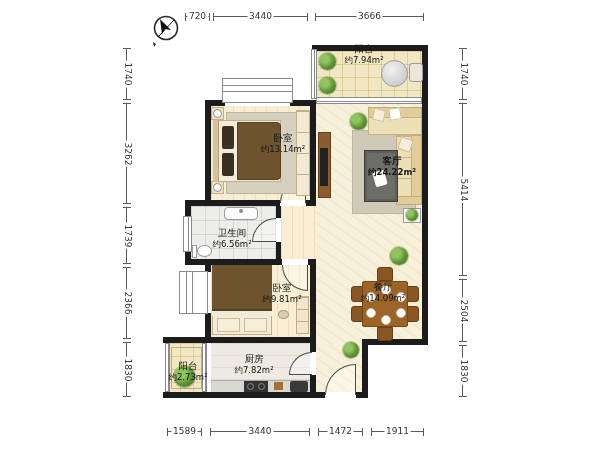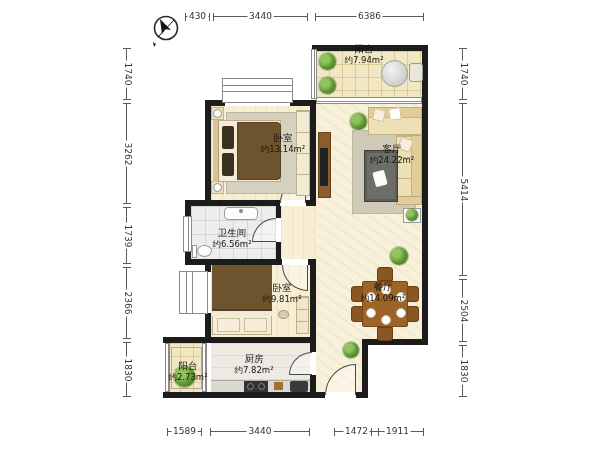--- a/index.html
+++ b/index.html
@@ -231,21 +231,21 @@
   <div class="plant" style="left:174px;top:366px;width:21px;height:21px;"></div>
 
   <div class="room-label" style="left:364px;top:55px;">
     <span class="rname">阳台</span>
     <span class="rarea">约7.94m²</span>
   </div>
   <div class="room-label" style="left:283px;top:144px;">
     <span class="rname">卧室</span>
     <span class="rarea">约13.14m²</span>
   </div>
-  <div class="room-label" style="left:392px;top:155px;">
+  <div class="room-label" style="left:392px;top:167px;font-weight:bold;">
     <span class="rname">客厅</span>
     <span class="rarea">约24.22m²</span>
   </div>
   <div class="room-label" style="left:232px;top:239px;">
     <span class="rname">卫生间</span>
     <span class="rarea">约6.56m²</span>
   </div>
   <div class="room-label" style="left:282px;top:294px;">
     <span class="rname">卧室</span>
     <span class="rarea">约9.81m²</span>
@@ -259,44 +259,44 @@
     <span class="rarea">约7.82m²</span>
   </div>
   <div class="room-label" style="left:188px;top:372px;">
     <span class="rname">阳台</span>
     <span class="rarea">约2.73m²</span>
   </div>
 
   <div class="dim dim-h" style="left:185px;top:16px;width:25px;">
     <i class="t1"></i>
       <i class="t2"></i>
-      <b>430</b>
+      <b>720</b>
   </div>
   <div class="dim dim-h" style="left:213px;top:16px;width:95px;">
     <i class="t1"></i>
       <i class="t2"></i>
       <b>3440</b>
   </div>
   <div class="dim dim-h" style="left:315px;top:16px;width:109px;">
     <i class="t1"></i>
       <i class="t2"></i>
-      <b>6386</b>
+      <b>3666</b>
   </div>
 
   <div class="dim dim-h" style="left:167px;top:431px;width:35px;">
     <i class="t1"></i>
       <i class="t2"></i>
       <b>1589</b>
   </div>
   <div class="dim dim-h" style="left:210px;top:431px;width:100px;">
     <i class="t1"></i>
       <i class="t2"></i>
       <b>3440</b>
   </div>
-  <div class="dim dim-h" style="left:334px;top:431px;width:45px;">
+  <div class="dim dim-h" style="left:318px;top:431px;width:45px;">
     <i class="t1"></i>
       <i class="t2"></i>
       <b>1472</b>
   </div>
   <div class="dim dim-h" style="left:371px;top:431px;width:53px;">
     <i class="t1"></i>
       <i class="t2"></i>
       <b>1911</b>
   </div>
 

